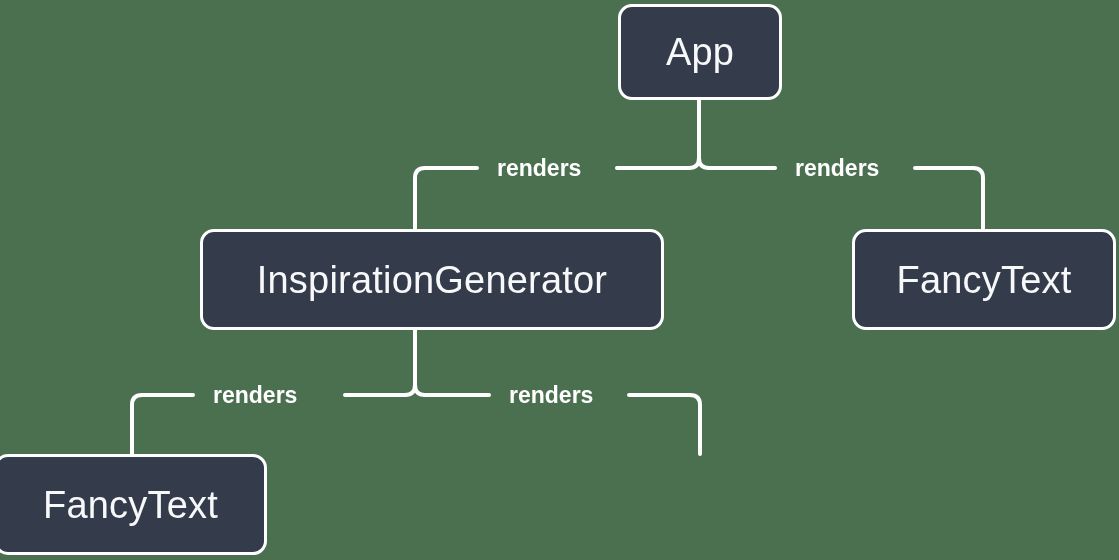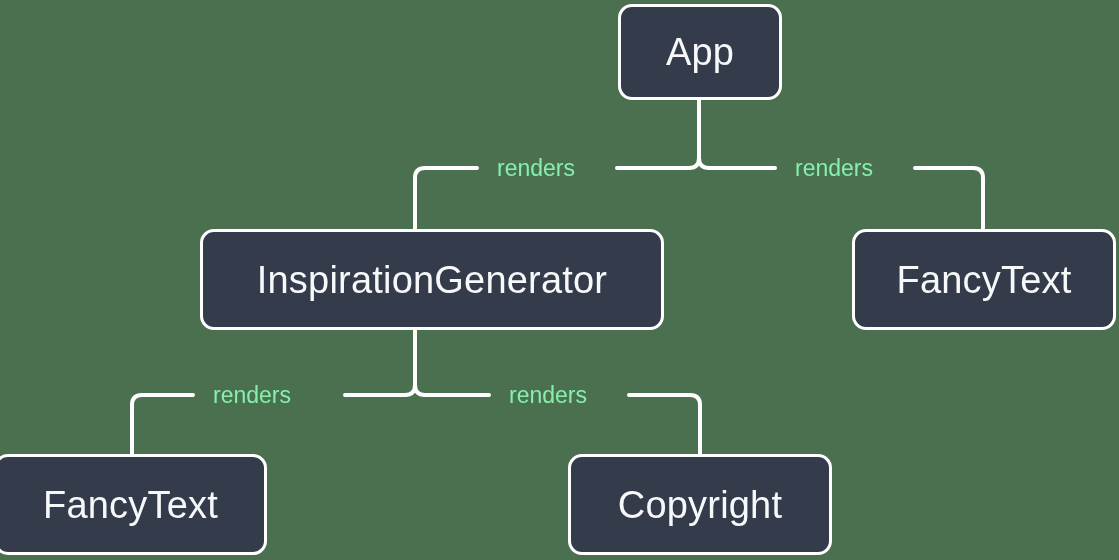--- a/index.html
+++ b/index.html
@@ -39,26 +39,26 @@
     color: #f7f8fa;
     letter-spacing: 0.2px;
     z-index: 3;
   }
   .node-label {
     white-space: nowrap;
     line-height: 1;
   }
   .edge-label {
     position: absolute;
-    color: #86efac;
+    color: #ffffff;
     font-size: 23px;
     line-height: 1;
     white-space: nowrap;
     z-index: 4;
-    font-weight: 400;
+    font-weight: 700;
   }
 </style>
 </head>
 <body>
 
 <div id="stage">
 
   <svg id="wires" viewBox="0 0 1119 560" xmlns="http://www.w3.org/2000/svg">
     <g fill="none" stroke="#ffffff" stroke-width="4" stroke-linecap="round" stroke-linejoin="round">
 
@@ -91,23 +91,20 @@
   </div>
 
   <div class="node" style="left:852px; top:229px; width:264px; height:101px; font-size:38px;">
     <span class="node-label">FancyText</span>
   </div>
 
   <div class="node" style="left:-6px; top:454px; width:273px; height:101px; font-size:38px;">
     <span class="node-label">FancyText</span>
   </div>
 
-  <div class="node" style="left:568px; top:454px; width:264px; height:101px; font-size:38px;">
-    <span class="node-label">Copyright</span>
-  </div>
 
   <span class="edge-label" style="left:497px; top:157px;">renders</span>
 
   <span class="edge-label" style="left:795px; top:157px;">renders</span>
 
   <span class="edge-label" style="left:213px; top:384px;">renders</span>
 
   <span class="edge-label" style="left:509px; top:384px;">renders</span>
 
 </div>

